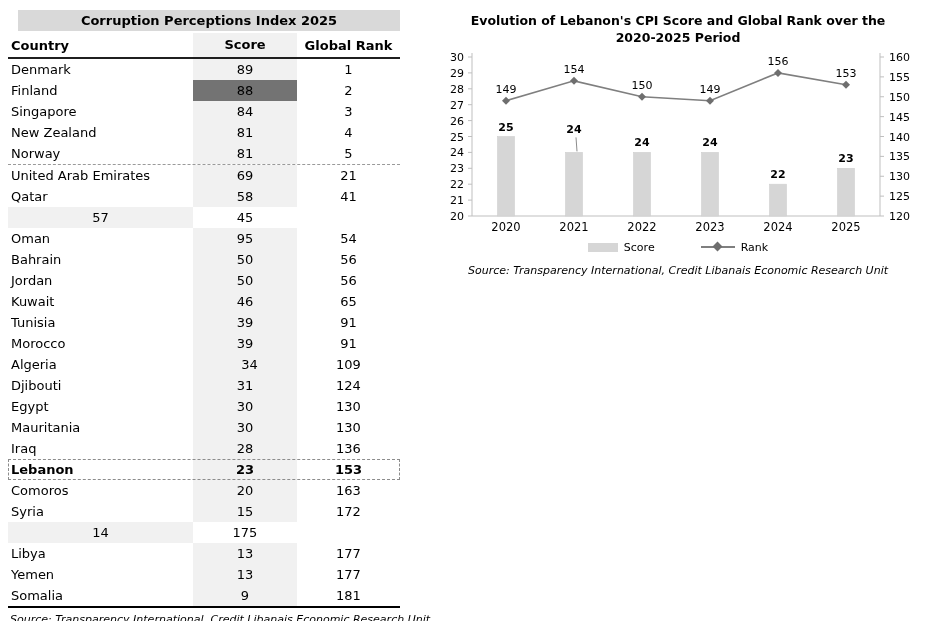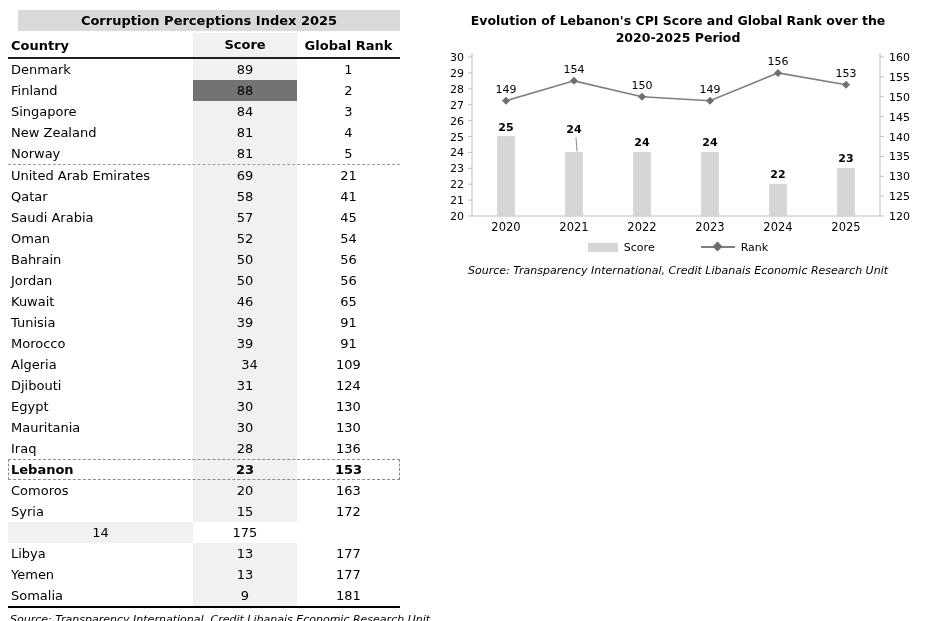--- a/index.html
+++ b/index.html
@@ -93,27 +93,26 @@
         <div class="cell-country">United Arab Emirates</div>
         <div class="cell-score" style="background: rgb(241, 241, 241);">69</div>
         <div class="cell-rank">21</div>
       </div>
       <div class="trow">
         <div class="cell-country">Qatar</div>
         <div class="cell-score" style="background: rgb(241, 241, 241);">58</div>
         <div class="cell-rank">41</div>
       </div>
       <div class="trow">
-        <div class="cell-country">Saudi Arabia</div>
         <div class="cell-score" style="background: rgb(241, 241, 241);">57</div>
         <div class="cell-rank">45</div>
       </div>
       <div class="trow">
         <div class="cell-country">Oman</div>
-        <div class="cell-score" style="background: rgb(241, 241, 241);">52</div>
+        <div class="cell-score" style="background: rgb(241, 241, 241);">95</div>
         <div class="cell-rank">54</div>
       </div>
       <div class="trow">
         <div class="cell-country">Bahrain</div>
         <div class="cell-score" style="background: rgb(241, 241, 241);">50</div>
         <div class="cell-rank">56</div>
       </div>
       <div class="trow">
         <div class="cell-country">Jordan</div>
         <div class="cell-score" style="background: rgb(241, 241, 241);">50</div>

